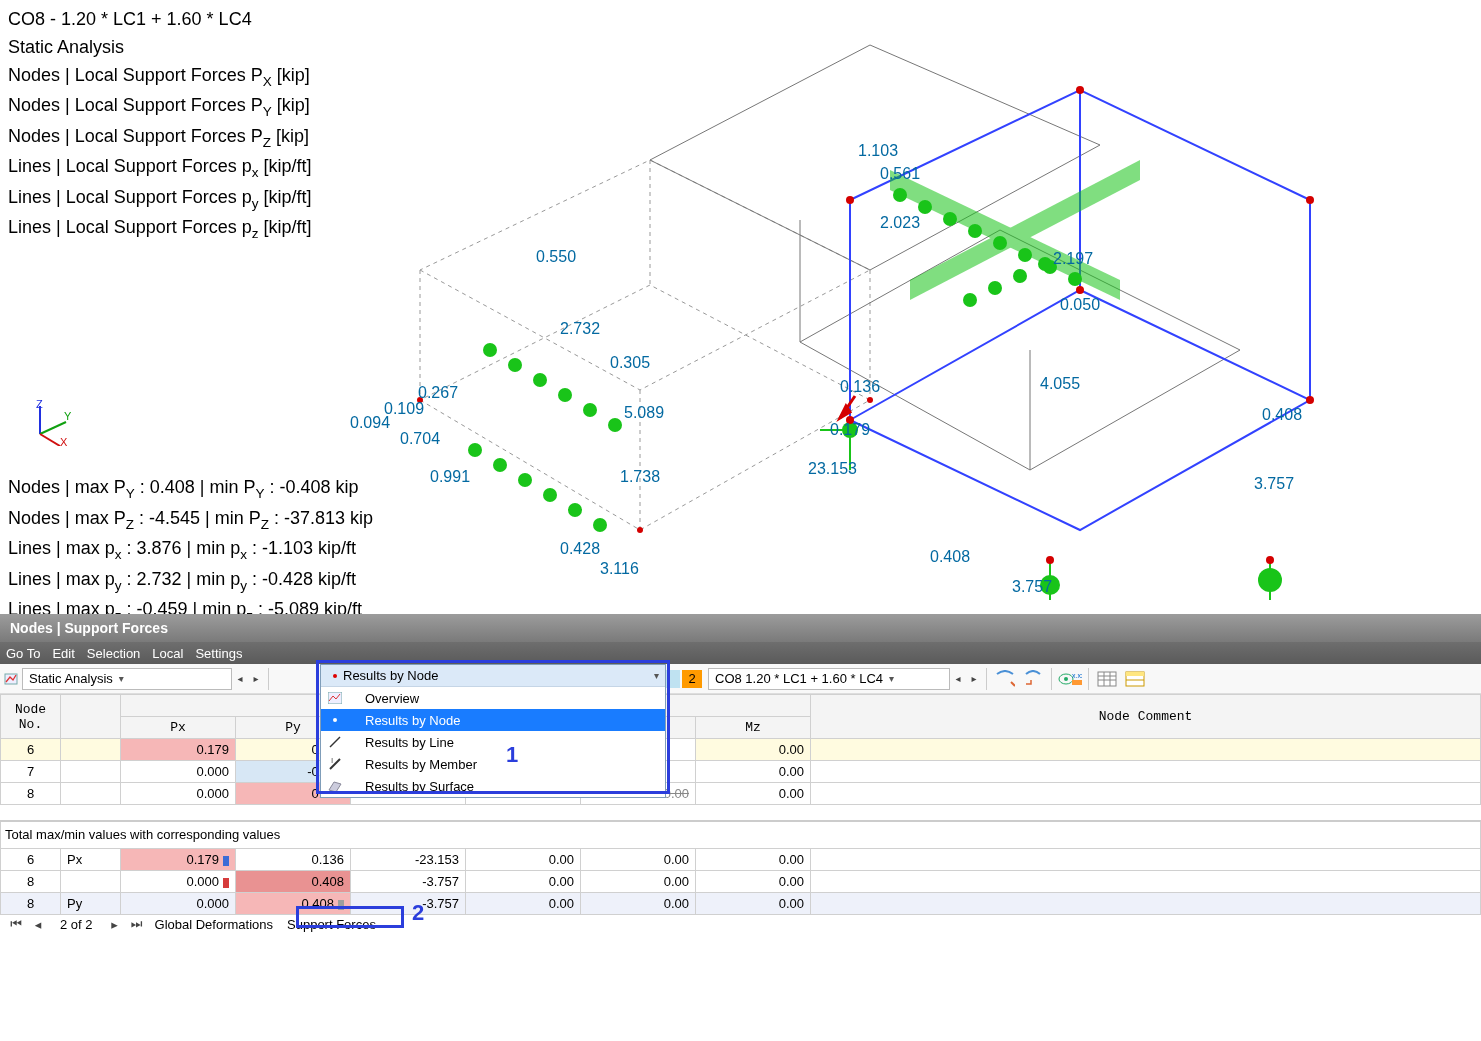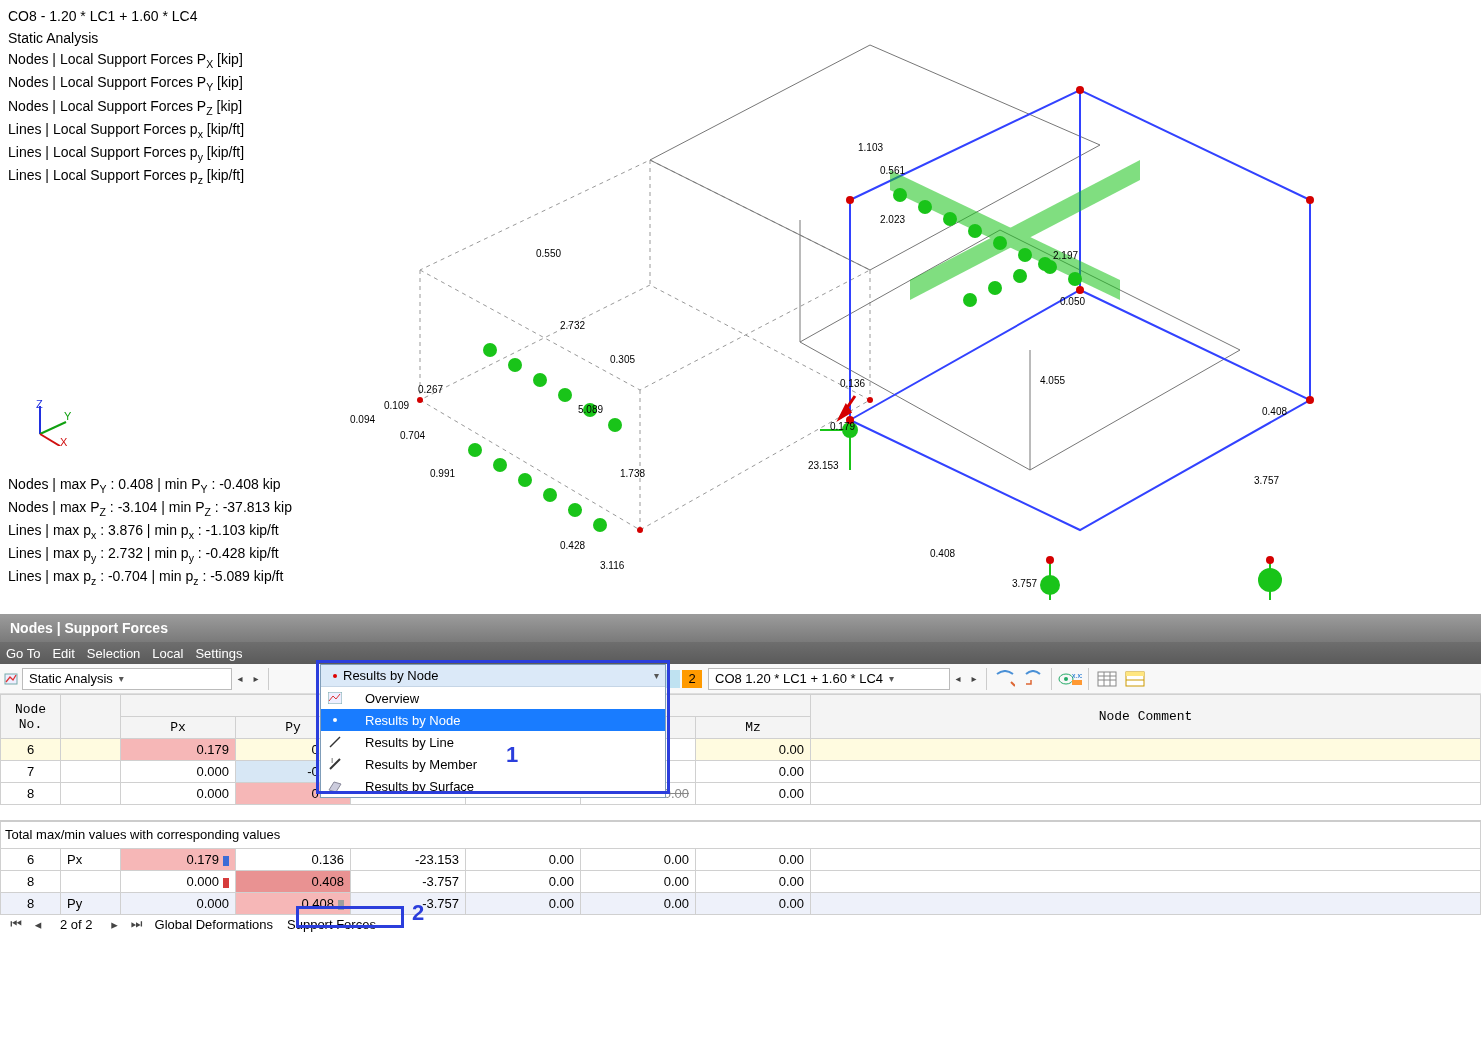--- a/index.html
+++ b/index.html
@@ -1,27 +1,27 @@
 <!DOCTYPE html>
 <html><head>
 <meta charset="utf-8">
 <style>
   * { box-sizing: border-box; margin: 0; padding: 0; }
   body { font-family: "Segoe UI", Arial, sans-serif; font-size: 13px; color: #000; background: #fff; width: 1481px; height: 1041px; overflow: hidden; position: relative; }
 
   
   .viewport { position: absolute; left: 0; top: 0; right: 0; height: 614px; background: #fff; }
-  .overlay-text { position: absolute; line-height: 1.55; font-size: 14px; }
+  .overlay-text { position: absolute; line-height: 1.55; font-size: 18px; }
   .overlay-top { left: 8px; top: 6px; }
   .overlay-bottom { left: 8px; top: 474px; }
 
   .axis-triad { position: absolute; left: 28px; top: 398px; width: 48px; height: 48px; }
 
   .model-svg { position: absolute; left: 310px; top: 0; width: 1150px; height: 614px; }
-  .gval { position: absolute; color: #000000; font-size: 10px; font-family: "Segoe UI", Arial, sans-serif; }
+  .gval { position: absolute; color: #0369a1; font-size: 16px; font-family: "Segoe UI", Arial, sans-serif; }
 
   
   .titlebar { position: absolute; left: 0; top: 614px; right: 0; height: 28px;
               background: linear-gradient(#9c9c9c,#7a7a7a); color: #fff; font-weight: 600;
               padding-left: 10px; line-height: 28px; font-size: 14px; }
 
   
   .menubar { position: absolute; left: 0; top: 642px; right: 0; height: 22px;
              background: linear-gradient(#6e6e6e,#5a5a5a); color: #fff; font-size: 13px;
              display: flex; align-items: center; padding-left: 6px; gap: 12px; }
@@ -175,21 +175,21 @@
   <div class="gval" style="left:1040px; top:375px">4.055</div>
   <div class="gval" style="left:1262px; top:406px">0.408</div>
   <div class="gval" style="left:1254px; top:475px">3.757</div>
   <div class="gval" style="left:840px; top:378px">0.136</div>
   <div class="gval" style="left:830px; top:421px">0.179</div>
   <div class="gval" style="left:808px; top:460px">23.153</div>
   <div class="gval" style="left:930px; top:548px">0.408</div>
   <div class="gval" style="left:1012px; top:578px">3.757</div>
   <div class="gval" style="left:560px; top:320px">2.732</div>
   <div class="gval" style="left:610px; top:354px">0.305</div>
-  <div class="gval" style="left:578px; top:404px">5.089</div>
+  <div class="gval" style="left:624px; top:404px">5.089</div>
   <div class="gval" style="left:620px; top:468px">1.738</div>
   <div class="gval" style="left:560px; top:540px">0.428</div>
   <div class="gval" style="left:600px; top:560px">3.116</div>
   <div class="gval" style="left:430px; top:468px">0.991</div>
   <div class="gval" style="left:400px; top:430px">0.704</div>
   <div class="gval" style="left:418px; top:384px">0.267</div>
   <div class="gval" style="left:384px; top:400px">0.109</div>
   <div class="gval" style="left:350px; top:414px">0.094</div>
 
   <div class="overlay-text overlay-top">
@@ -207,24 +207,24 @@
     <line x1="12" y1="36" x2="12" y2="8" stroke="#2030e0" stroke-width="2"></line>
     <line x1="12" y1="36" x2="38" y2="24" stroke="#10a010" stroke-width="2"></line>
     <line x1="12" y1="36" x2="32" y2="48" stroke="#d01010" stroke-width="2"></line>
     <text x="8" y="10" fill="#2030e0" font-size="11">Z</text>
     <text x="36" y="22" fill="#10a010" font-size="11">Y</text>
     <text x="32" y="48" fill="#d01010" font-size="11">X</text>
   </svg>
 
   <div class="overlay-text overlay-bottom">
     <div><span>Nodes | max P</span><span class="sub">Y</span><span> : 0.408 | min P</span><span class="sub">Y</span><span> : -0.408 kip</span></div>
-    <div><span>Nodes | max P</span><span class="sub">Z</span><span> : -3.104 | min P</span><span class="sub">Z</span><span> : -37.813 kip</span></div>
+    <div><span>Nodes | max P</span><span class="sub">Z</span><span> : -4.545 | min P</span><span class="sub">Z</span><span> : -37.813 kip</span></div>
     <div><span>Lines | max p</span><span class="sub">x</span><span> : 3.876 | min p</span><span class="sub">x</span><span> : -1.103 kip/ft</span></div>
     <div><span>Lines | max p</span><span class="sub">y</span><span> : 2.732 | min p</span><span class="sub">y</span><span> : -0.428 kip/ft</span></div>
-    <div><span>Lines | max p</span><span class="sub">z</span><span> : -0.704 | min p</span><span class="sub">z</span><span> : -5.089 kip/ft</span></div>
+    <div><span>Lines | max p</span><span class="sub">z</span><span> : -0.459 | min p</span><span class="sub">z</span><span> : -5.089 kip/ft</span></div>
   </div>
 </div>
 
 <div class="titlebar">Nodes | Support Forces</div>
 
 <div class="menubar">
   <span>Go To</span>
   <span>Edit</span>
   <span>Selection</span>
   <span>Local</span>

